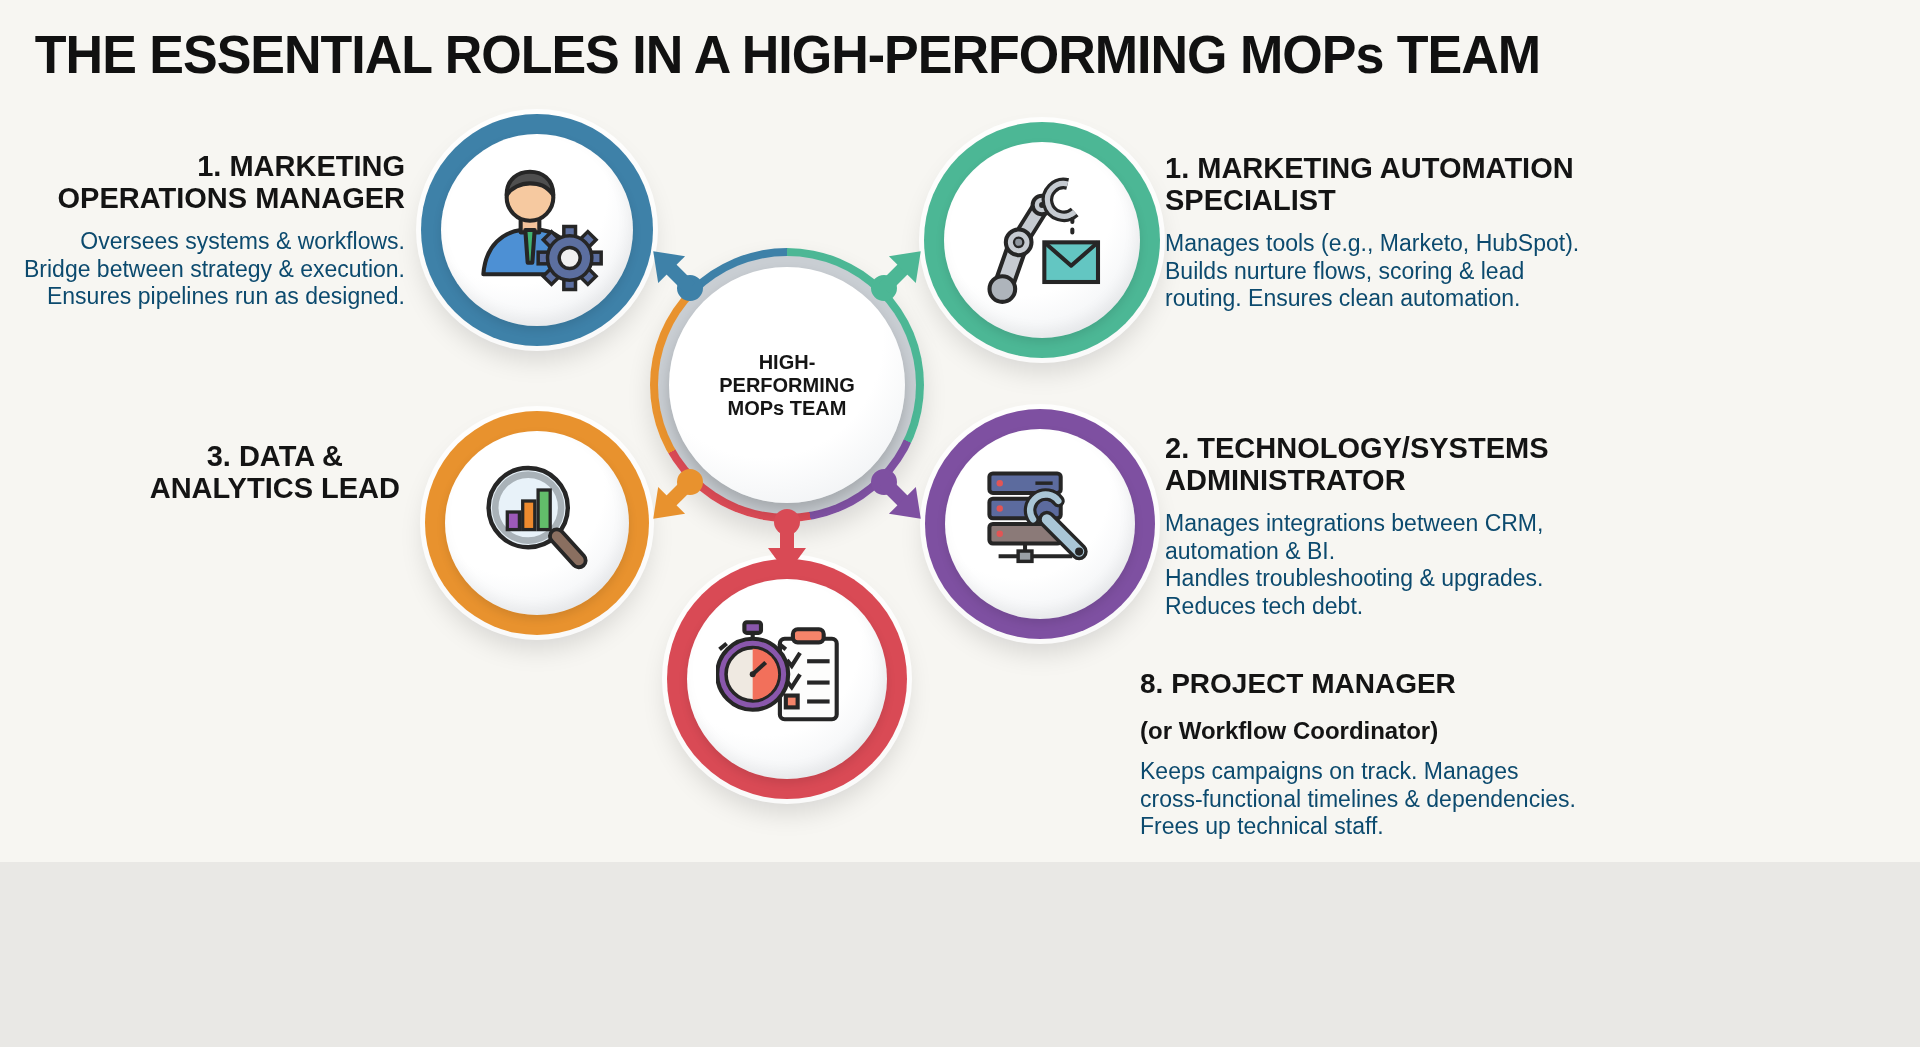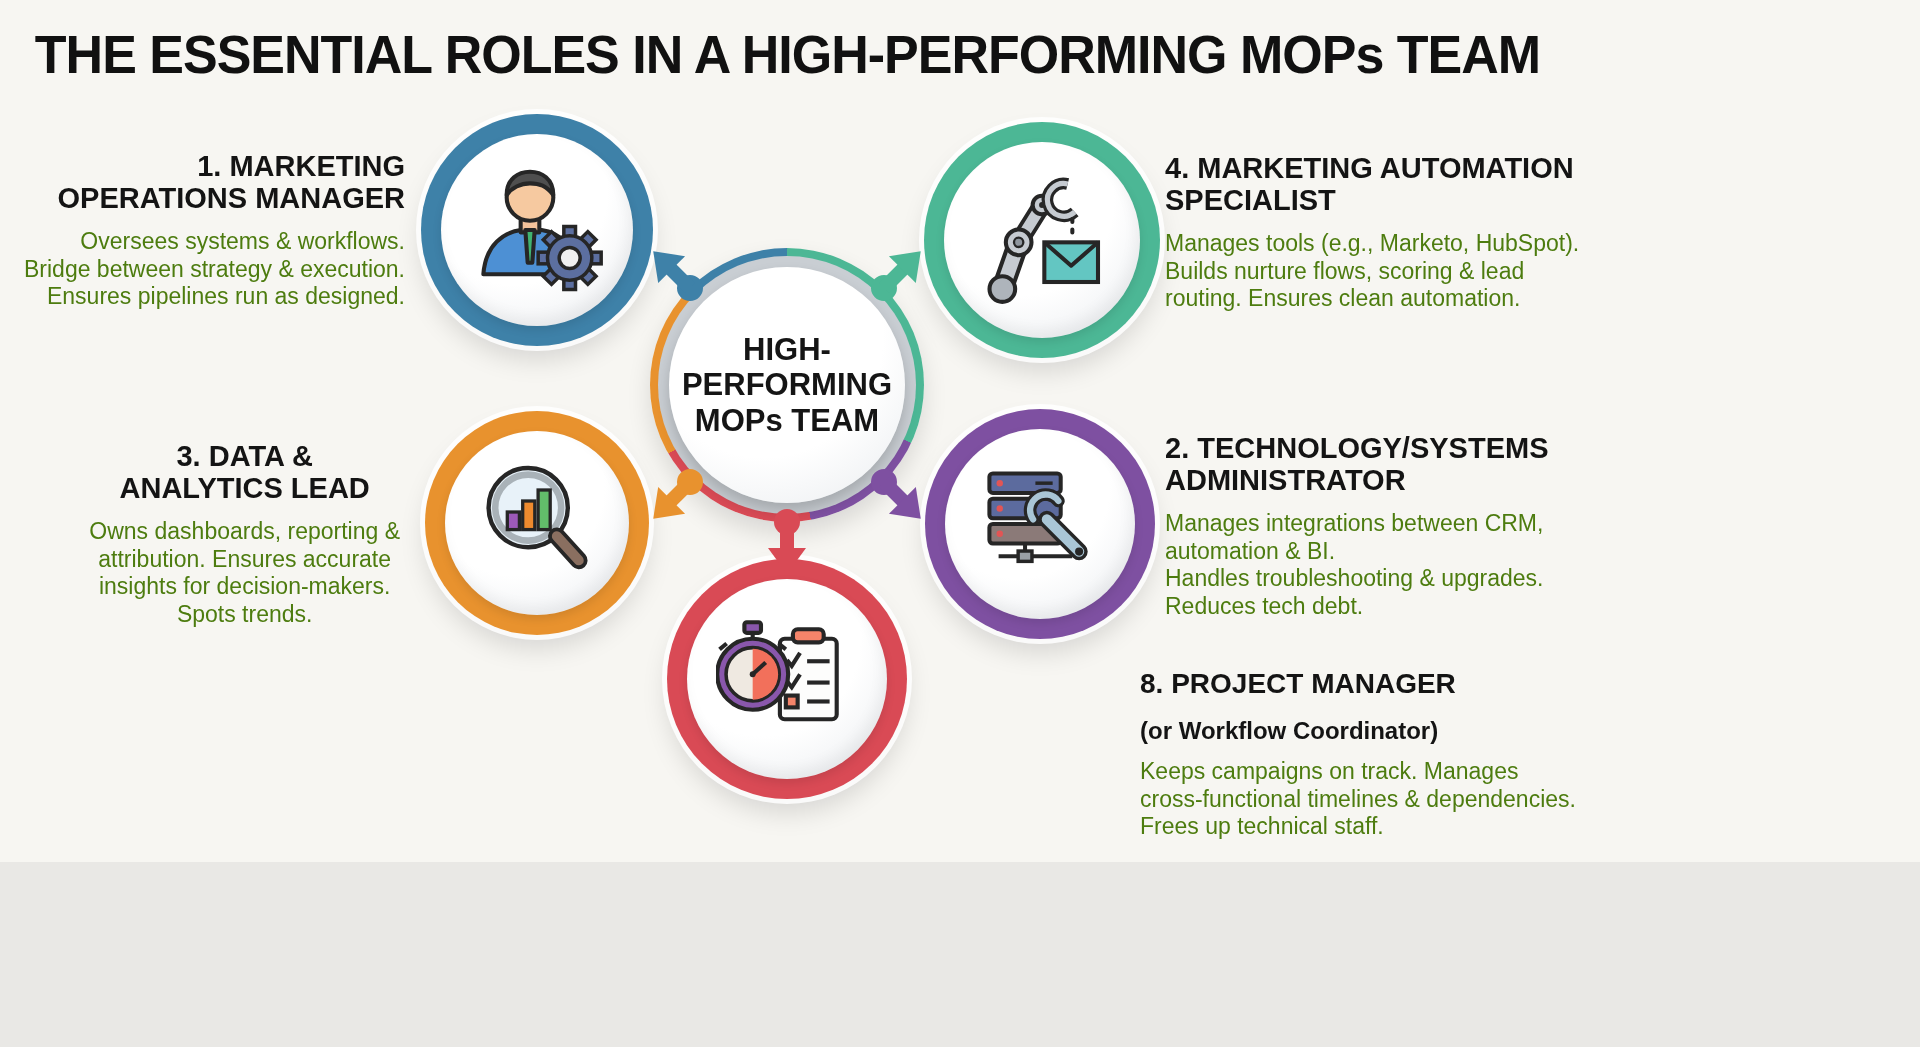--- a/index.html
+++ b/index.html
@@ -33,30 +33,30 @@
     box-shadow:0 12px 24px rgba(0,0,0,.12);
   }
   .center-gray{position:absolute;inset:8px;border-radius:50%;background:#c9ced3;}
   .center-white{
     position:absolute;inset:19px;border-radius:50%;
     background:radial-gradient(circle at 40% 30%, #ffffff 55%, #e8ebee 100%);
     box-shadow:0 8px 14px rgba(0,0,0,.18);
     display:flex;align-items:center;justify-content:center;
   }
   .center-label{
-    font-size:31px;font-weight:bold;line-height:1.15;text-align:center;
+    font-size:20px;font-weight:bold;line-height:1.15;text-align:center;
     white-space:pre-line;color:#151515;
   }
   
   .arrow{position:absolute;width:80px;height:44px;z-index:5;}
   
   .block{position:absolute;}
   .block .heading{font-size:29px;font-weight:bold;line-height:1.12;white-space:pre;color:#141414;}
   .block .subheading{font-size:24px;font-weight:bold;line-height:1.15;white-space:pre;color:#141414;margin-top:18px;}
-  .block .body{font-size:23px;line-height:1.2;white-space:pre;color:#4d7c0f;margin-top:13px;}
+  .block .body{font-size:23px;line-height:1.2;white-space:pre;color:#0c4a6e;margin-top:13px;}
   .align-right{text-align:right;}
   .align-left{text-align:left;}
 </style>
 </head>
 <body>
 
 <div id="canvas">
 
   <div class="title">THE ESSENTIAL ROLES IN A HIGH-PERFORMING MOPs TEAM</div>
 
@@ -222,34 +222,30 @@
 
   <div class="block align-right" style="right:1515px;top:150px;">
     <div class="heading">1. MARKETING
 OPERATIONS MANAGER</div>
     <div class="body">Oversees systems &amp; workflows.
 Bridge between strategy &amp; execution.
 Ensures pipelines run as designed.</div>
   </div>
 
   <div class="block align-left" style="left:1165px;top:152px;">
-    <div class="heading">4. MARKETING AUTOMATION
+    <div class="heading">1. MARKETING AUTOMATION
 SPECIALIST</div>
     <div class="body">Manages tools (e.g., Marketo, HubSpot).
 Builds nurture flows, scoring &amp; lead
 routing. Ensures clean automation.</div>
   </div>
 
   <div class="block align-right" style="right:1520px;top:440px;text-align:center;">
     <div class="heading">3. DATA &amp;
 ANALYTICS LEAD</div>
-    <div class="body">Owns dashboards, reporting &amp;
-attribution. Ensures accurate
-insights for decision-makers.
-Spots trends.</div>
   </div>
 
   <div class="block align-left" style="left:1165px;top:432px;">
     <div class="heading">2. TECHNOLOGY/SYSTEMS
 ADMINISTRATOR</div>
     <div class="body">Manages integrations between CRM,
 automation &amp; BI.
 Handles troubleshooting &amp; upgrades.
 Reduces tech debt.</div>
   </div>

